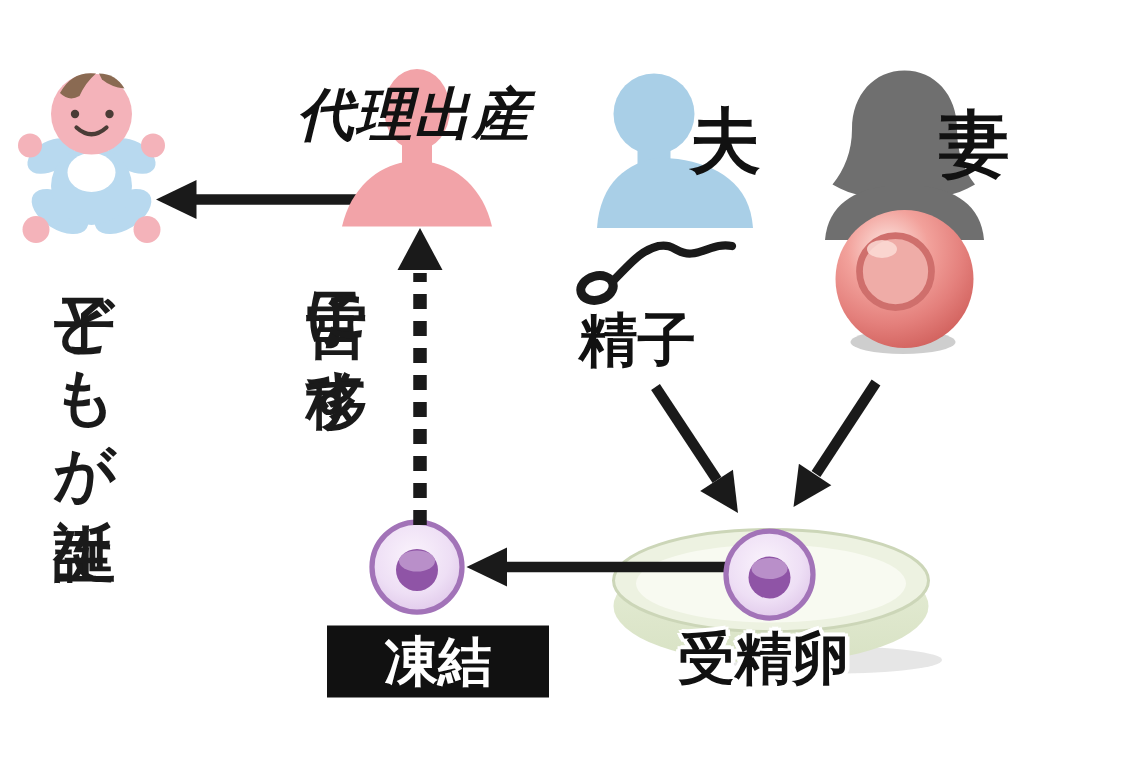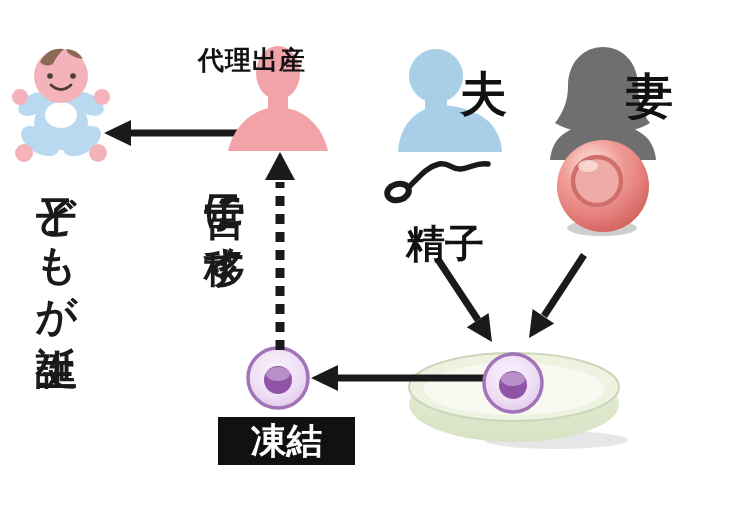--- a/index.html
+++ b/index.html
@@ -12,33 +12,33 @@
   }
   .diagram-svg{position:absolute;left:0;top:0;}
   .lbl{
     position:absolute;
     color:#111;
     font-weight:800;
     white-space:nowrap;
     line-height:1;
     font-family:"Liberation Sans", sans-serif;
   }
-  .lbl-surrogate{left:198px;top:47px;font-size:26px;letter-spacing:1px;}
+  .lbl-surrogate{left:198px;top:58px;font-size:38px;letter-spacing:1px;font-style:italic;}
   .lbl-husband{left:460px;top:70px;font-size:47px;}
   .lbl-wife{left:626px;top:72px;font-size:47px;}
-  .lbl-sperm{left:386px;top:224px;font-size:39px;margin-left:20px;}
+  .lbl-sperm{left:386px;top:208px;font-size:39px;}
   .lbl-egg{left:548px;top:206px;font-size:39px;}
   .lbl-fertilized{
     left:452px;top:421px;font-size:38px;
     text-shadow:
       -2px -2px 0 #fff, 2px -2px 0 #fff, -2px 2px 0 #fff, 2px 2px 0 #fff,
       -3px 0 0 #fff, 3px 0 0 #fff, 0 -3px 0 #fff, 0 3px 0 #fff;
   }
   .frozen-box{
-    position:absolute;left:218px;top:417px;width:137px;height:48px;
+    position:absolute;left:218px;top:417px;width:148px;height:48px;
     background:#111111;
     display:flex;align-items:center;justify-content:center;
   }
   .frozen-box .lbl-frozen{
     position:static;color:#ffffff;font-size:36px;font-weight:800;
   }
   .vtext{
     position:absolute;
     writing-mode:vertical-rl;
     text-orientation:upright;
@@ -170,20 +170,21 @@
 
   <div class="lbl lbl-surrogate">代理出産</div>
 
   <div class="lbl lbl-husband">夫</div>
 
   <div class="lbl lbl-wife">妻</div>
 
   <div class="lbl lbl-sperm">精子</div>
 
 
+  <div class="lbl lbl-fertilized">受精卵</div>
 
   <div class="frozen-box">
     <span class="lbl lbl-frozen">凍結</span>
   </div>
 
   <div class="vtext vtext-transfer">子宮に移す</div>
 
   <div class="vtext vtext-birth">子どもが誕生</div>
 
 </div>

